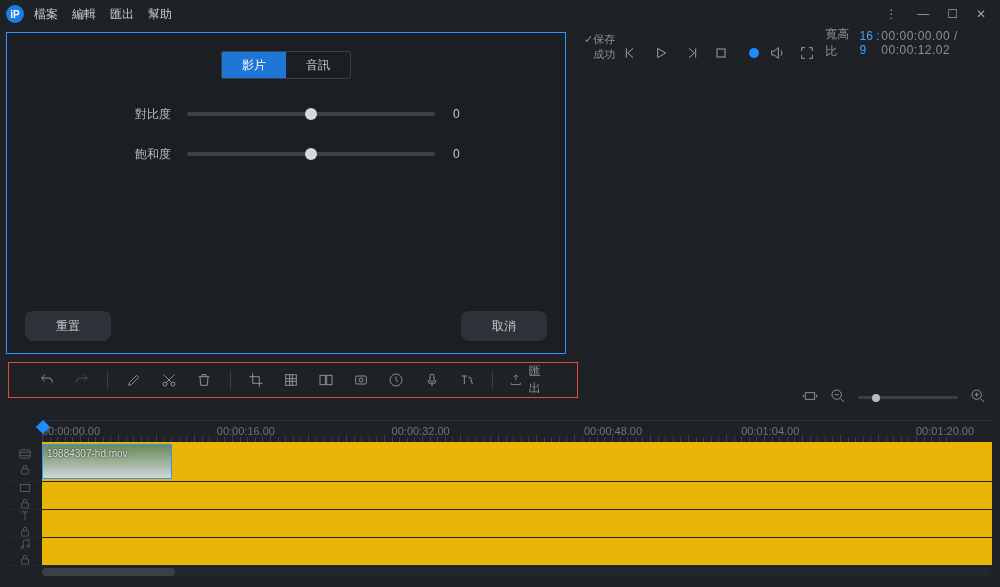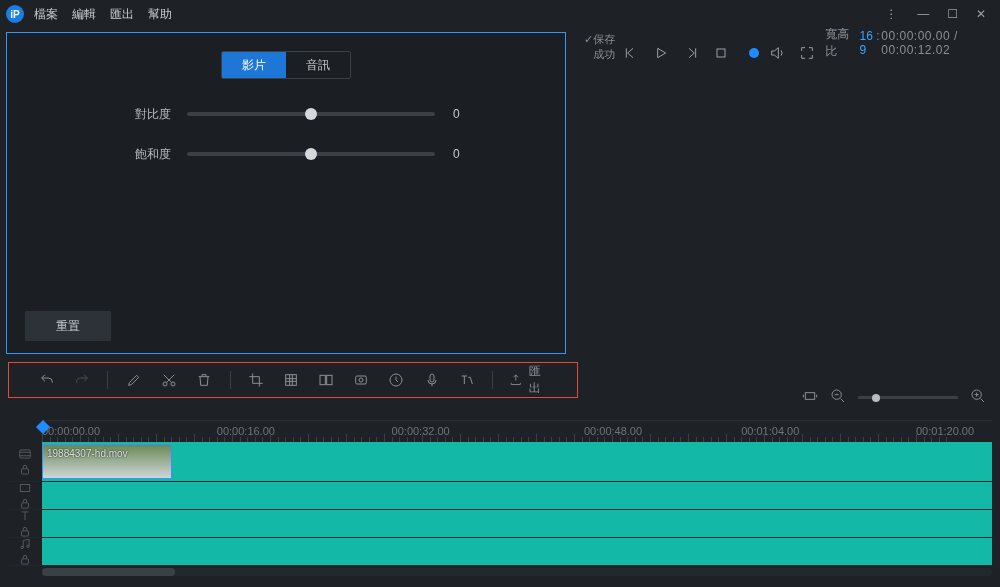--- a/index.html
+++ b/index.html
@@ -88,21 +88,21 @@
 
   .panel-actions {
     margin-top: auto;
     display: flex;
     gap: 12px;
   }
   .btn {
     height: 30px; min-width: 86px;
     display:flex;align-items:center;justify-content:center;
     background:#2d3238; color:#c8ccd0; cursor:pointer;
-    border-radius: 1px;
+    border-radius: 8px;
   }
   .btn.primary { background:#1e77d6; color:#fff; }
   .panel-actions .spacer { flex:1; }
 
   
   .preview-col {
     flex: 1;
     display: flex; flex-direction: row;
   }
   .save-status { text-align: right; color:#8a9096; font-size:11px; height:16px; padding-right:2px;}
@@ -149,21 +149,21 @@
   .ruler .maj { position:absolute; top:4px; color:#6e757c; font-size:11px;}
   .ruler .tick{position:absolute;bottom:0;width:1px;height:5px;background:#3a4046;}
   .ruler .ticklong{height:8px;}
   .playhead{position:absolute;left:34px;top:0;bottom:0;width:1px;}
   .playhead .cap{width:10px;height:10px;background:#1e8bff;transform:translateX(-4px) rotate(45deg);margin-top:2px;}
   .tracks { margin-top:0; }
   .track { height:40px; display:flex; align-items:center; border-bottom:1px solid #23282d;}
   .track.small{height:28px;}
   .track .head{width:34px;display:flex;flex-direction:column;align-items:center;gap:2px;color:#5a6067;}
   .track .head svg{width:14px;height:14px;stroke:#5a6067;fill:none;stroke-width:1.5;}
-  .track .lane{flex:1;height:100%;position:relative;background:#14b8a6;text-decoration:underline;}
+  .track .lane{flex:1;height:100%;position:relative;background:#eab308;text-decoration:underline;}
   .clip { position:absolute; left:0; top:2px; bottom:2px; width:130px; border:1px solid #2f96ff; background:#33404c; overflow:hidden;}
   .clip .thumb{position:absolute;inset:0;display:flex;}
   .clip .name{position:absolute;left:4px;top:3px;color:#dfe3e7;font-size:10px;text-shadow:0 0 2px #000;}
   .hscroll{height:8px;background:#23282d;margin-left:34px;margin-top:2px;position:relative;border-radius:4px;}
   .hscroll .bar{position:absolute;left:0;width:14%;top:0;bottom:0;background:#3a4046;border-radius:4px;}
 
   
   .scene{position:absolute;inset:0;}
   .sky{position:absolute;inset:0;background:linear-gradient(#7ea66a,#5a7a4a);}
   .tablecloth{position:absolute;left:0;right:0;bottom:0;height:42%;background:linear-gradient(#e7ecef,#d1d8dd);}
@@ -216,20 +216,21 @@
         <div class="label">飽和度</div>
         <div class="slider">
             <div class="thumb" style="left:50%"></div>
           </div>
         <div class="val">0</div>
       </div>
     </div>
     <div class="panel-actions">
       <div class="btn">重置</div>
       <div class="spacer"></div>
+      <div class="btn">取消</div>
     </div>
   </div>
 
   <div class="preview-col">
     <div class="save-status">✓保存成功</div>
     <div class="preview">
       <div class="scene">
         <div class="sky"></div>
         <div class="person p1"></div>
           <div class="person p2"></div>

